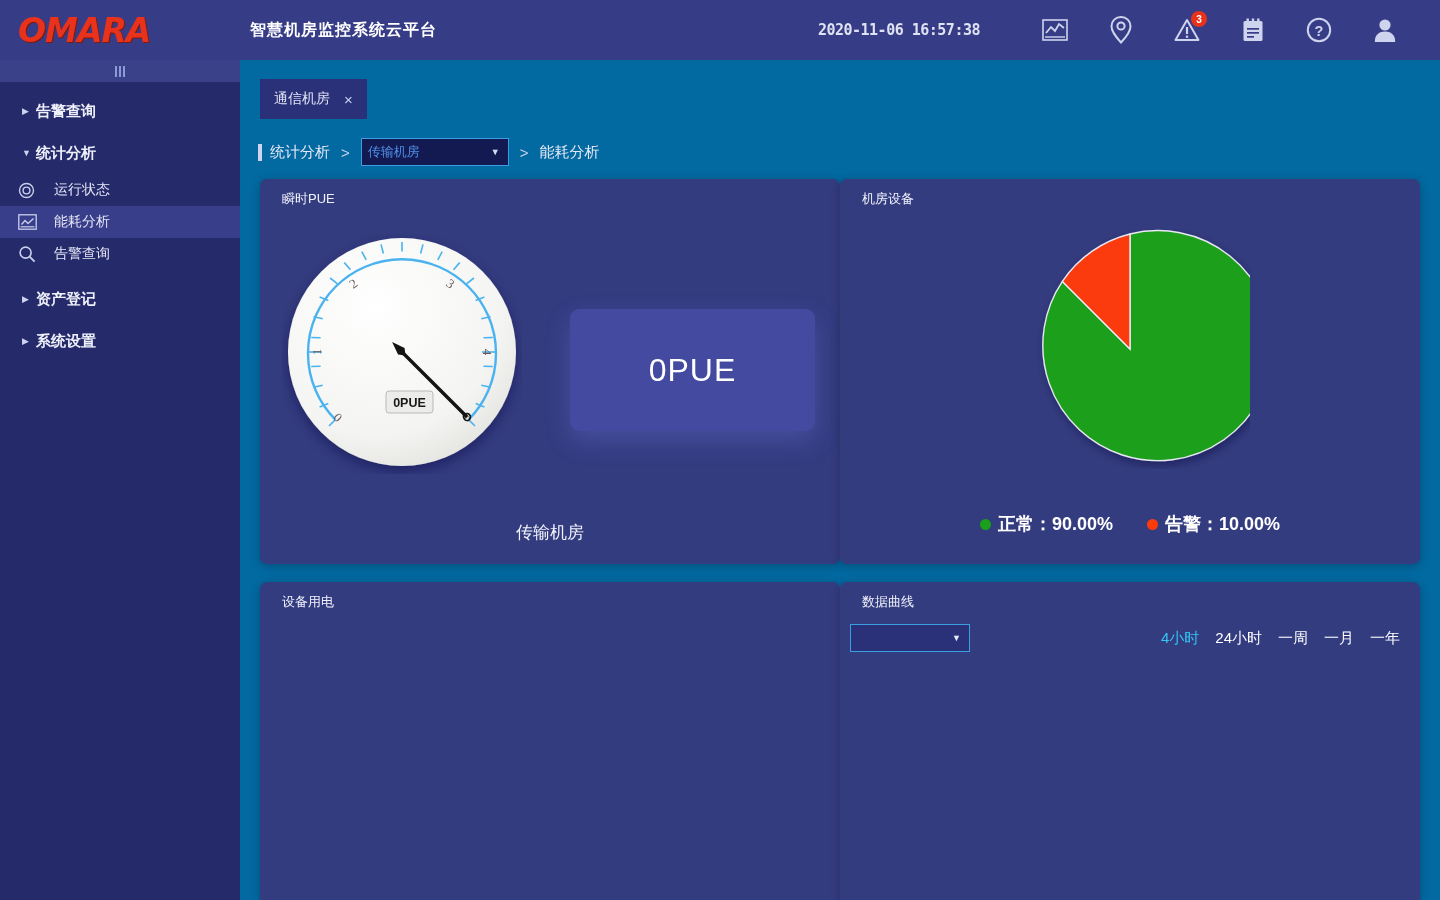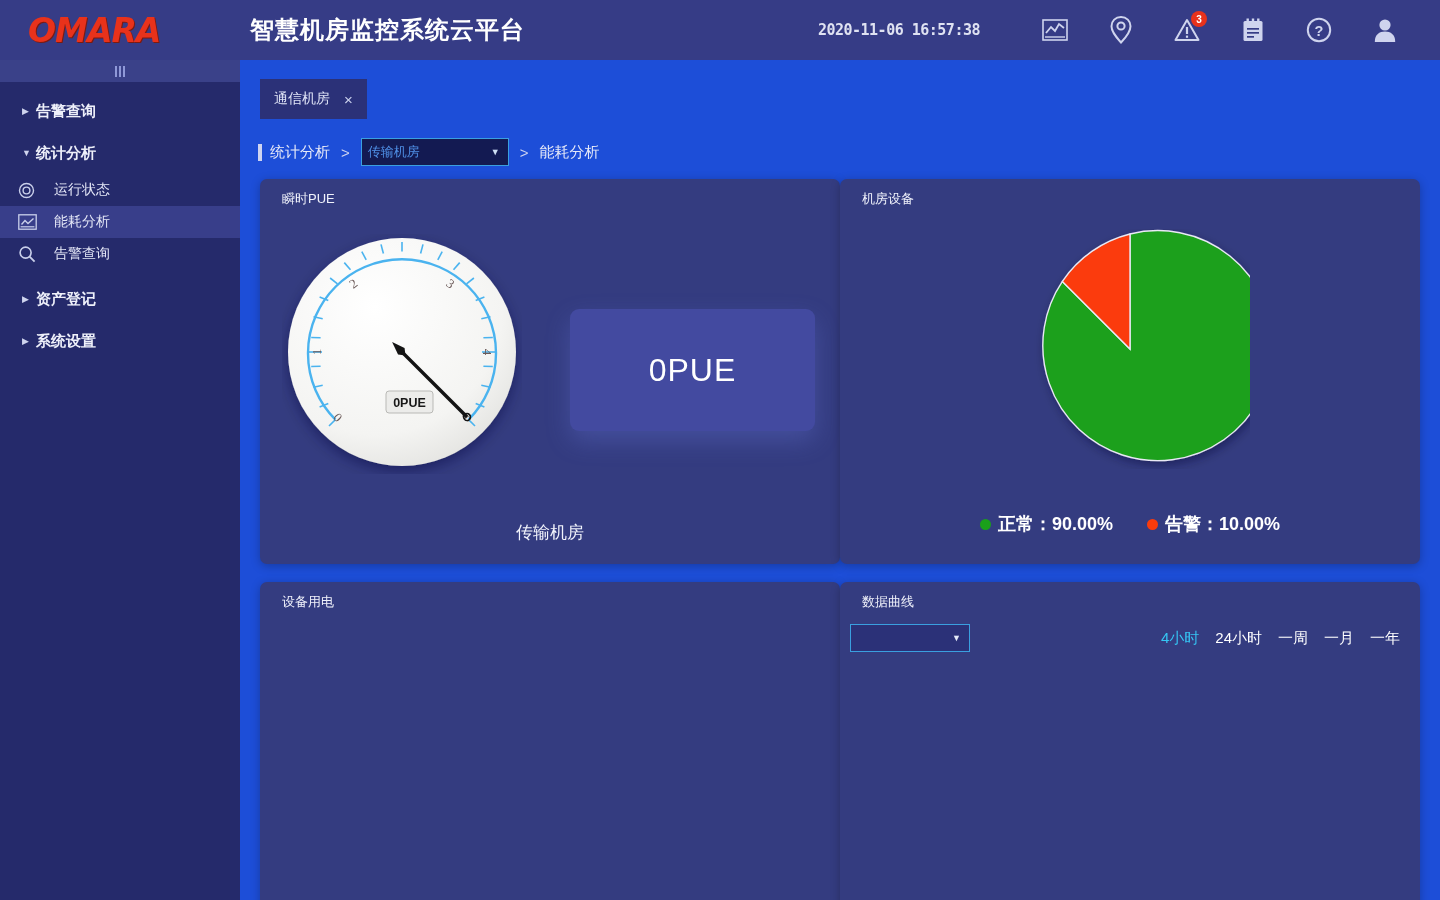--- a/index.html
+++ b/index.html
@@ -13,30 +13,30 @@
   }
 
   
   #header {
     position: absolute; top: 0; left: 0;
     width: 1440px; height: 60px;
     background: #363c86;
     display: flex; align-items: center;
   }
   #logo {
-    width: 240px; padding-left: 28px;
+    width: 240px; padding-left: 18px;
     font-family: "DejaVu Sans", sans-serif;
     font-size: 33px; font-weight: 900; font-style: italic;
     letter-spacing: -1px;
     color: #e8321b;
     text-shadow: 1px 1px 0 #7d1a10;
     line-height: 1;
   }
   #app-title {
-    font-size: 24px; font-weight: bold; color: #ffffff;
+    font-size: 16px; font-weight: bold; color: #ffffff;
     letter-spacing: 1px;
     margin-left: 10px;
   }
   #header-right {
     margin-left: auto; display: flex; align-items: center;
     padding-right: 22px;
   }
   #clock {
     font-family: "DejaVu Sans Mono", monospace;
     font-size: 15px; font-weight: bold; color: #dfe2f2;
@@ -94,21 +94,21 @@
     width: 30px; display: flex; align-items: center; justify-content: flex-start;
     color: #c9cfea;
   }
   .nav-item .lbl { margin-left: 6px; }
   .spacer8 { height: 8px; }
 
   
   #main {
     position: absolute; top: 60px; left: 240px;
     width: 1200px; height: 840px;
-    background: #1d4ed8;
+    background: #0369a1;
   }
   #tabbar { padding: 19px 0 0 20px; }
   #tab {
     display: inline-flex; align-items: center;
     height: 40px; padding: 0 14px;
     background: #2b3178;
     font-size: 14px; color: #dfe3f6; cursor: pointer;
   }
   #tab .tab-close {
     margin-left: 14px; font-size: 15px; color: #cdd3ee;

